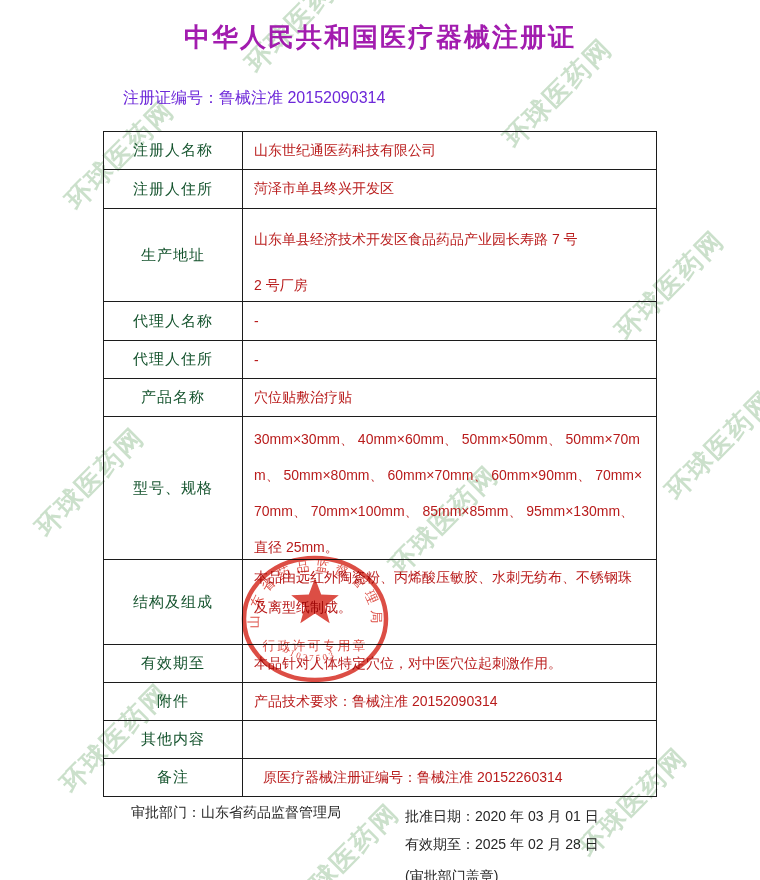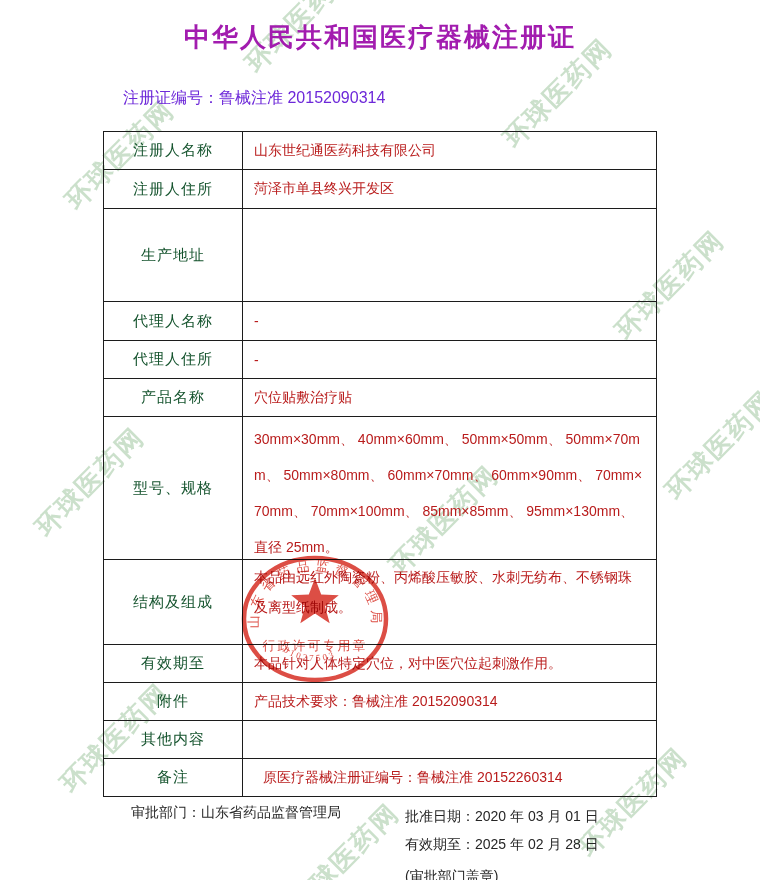--- a/index.html
+++ b/index.html
@@ -85,20 +85,22 @@
   <div class="tr" style="height:38px">
     <div class="th">注册人名称</div>
     <div class="td">山东世纪通医药科技有限公司</div>
   </div>
   <div class="tr" style="height:39px">
     <div class="th">注册人住所</div>
     <div class="td">菏泽市单县终兴开发区</div>
   </div>
   <div class="tr" style="height:93px">
     <div class="th">生产地址</div>
+    <div class="td top addr">山东单县经济技术开发区食品药品产业园长寿路 7 号
+2 号厂房</div>
   </div>
   <div class="tr" style="height:39px">
     <div class="th">代理人名称</div>
     <div class="td">-</div>
   </div>
   <div class="tr" style="height:38px">
     <div class="th">代理人住所</div>
     <div class="td">-</div>
   </div>
   <div class="tr" style="height:38px">

